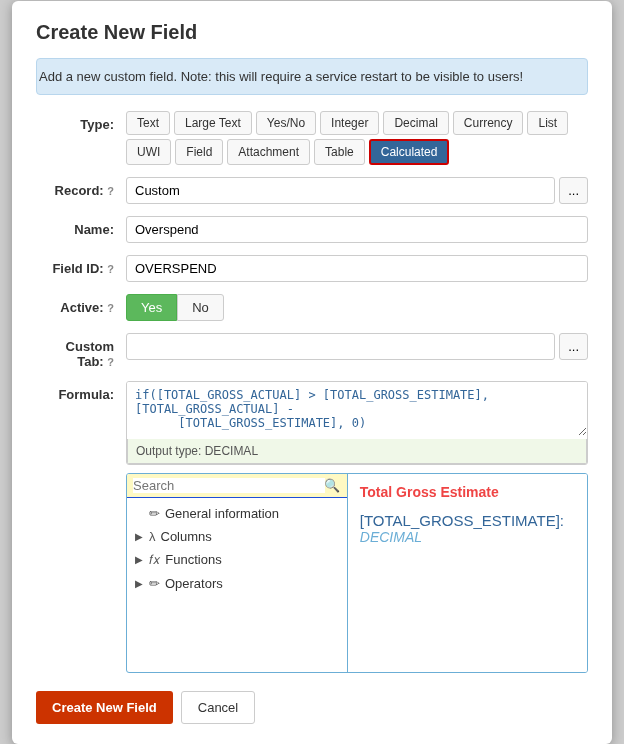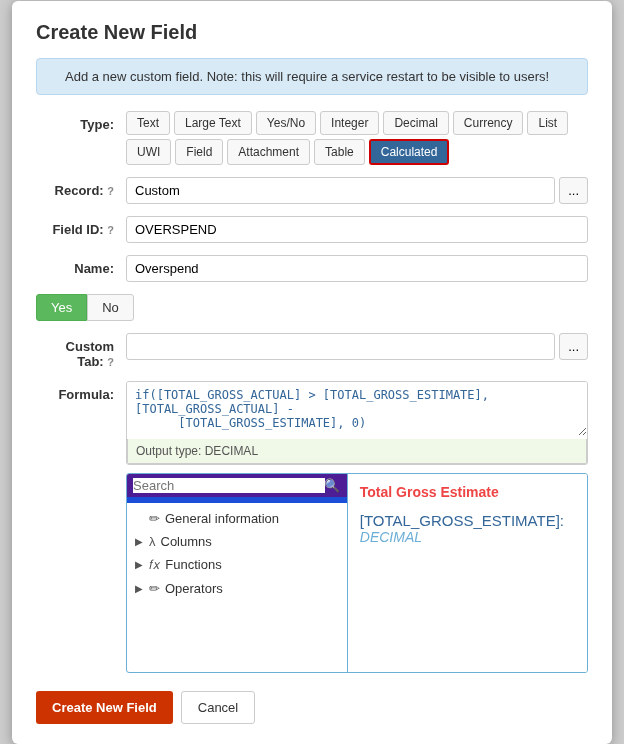--- a/index.html
+++ b/index.html
@@ -22,21 +22,21 @@
     .modal-title {
       font-size: 20px;
       font-weight: bold;
       color: #333;
       margin-bottom: 14px;
     }
     .info-banner {
       background: #d9eaf7;
       border: 1px solid #b8d6ed;
       border-radius: 4px;
-      padding: 10px 28px;
+      padding: 10px 2px;
       margin-bottom: 16px;
       font-size: 13px;
       color: #333;
     }
     .form-row {
       display: flex;
       align-items: flex-start;
       margin-bottom: 12px;
     }
     .form-label {
@@ -159,23 +159,23 @@
     }
     .search-left {
       width: 48%;
       border-right: 1px solid #6baed6;
       display: flex;
       flex-direction: column;
     }
     .search-input-wrap {
       display: flex;
       align-items: center;
-      border-bottom: 6px solid #1d4ed8;
+      border-bottom: 1px solid #1d4ed8;
       padding: 4px 6px;
-      background: #4c1d95;
+      background: #fef9c3;
     }
     .search-input-wrap input {
       flex: 1;
       border: none;
       outline: none;
       font-size: 13px;
     }
     .search-icon {
       color: #888;
       font-size: 13px;
@@ -281,34 +281,35 @@
     <div class="form-label">Record: <span class="help-icon">?</span></div>
     <div class="form-content">
       <div class="input-with-btn">
         <input class="text-input" type="text" value="Custom" style="">
         <button class="dots-btn">...</button>
       </div>
     </div>
   </div>
 
   <div class="form-row">
+    <div class="form-label">Name:</div>
+    <div class="form-content">
+      <input class="text-input" type="text" value="Overspend" style="">
+    </div>
+  </div>
+
+  <div class="form-row">
     <div class="form-label">Field ID: <span class="help-icon">?</span></div>
     <div class="form-content">
       <input class="text-input" type="text" value="OVERSPEND" style="">
     </div>
   </div>
 
   <div class="form-row">
-    <div class="form-label">Name:</div>
-    <div class="form-content">
-      <input class="text-input" type="text" value="Overspend" style="">
-    </div>
-  </div>
-
-  <div class="form-row">
+    <div class="form-label">Active: <span class="help-icon">?</span></div>
     <div class="form-content">
       <div class="yes-no-group">
         <button class="yn-btn yes">Yes</button>
         <button class="yn-btn no">No</button>
       </div>
     </div>
   </div>
 
   <div class="form-row">
     <div class="form-label">Custom Tab: <span class="help-icon">?</span></div>

